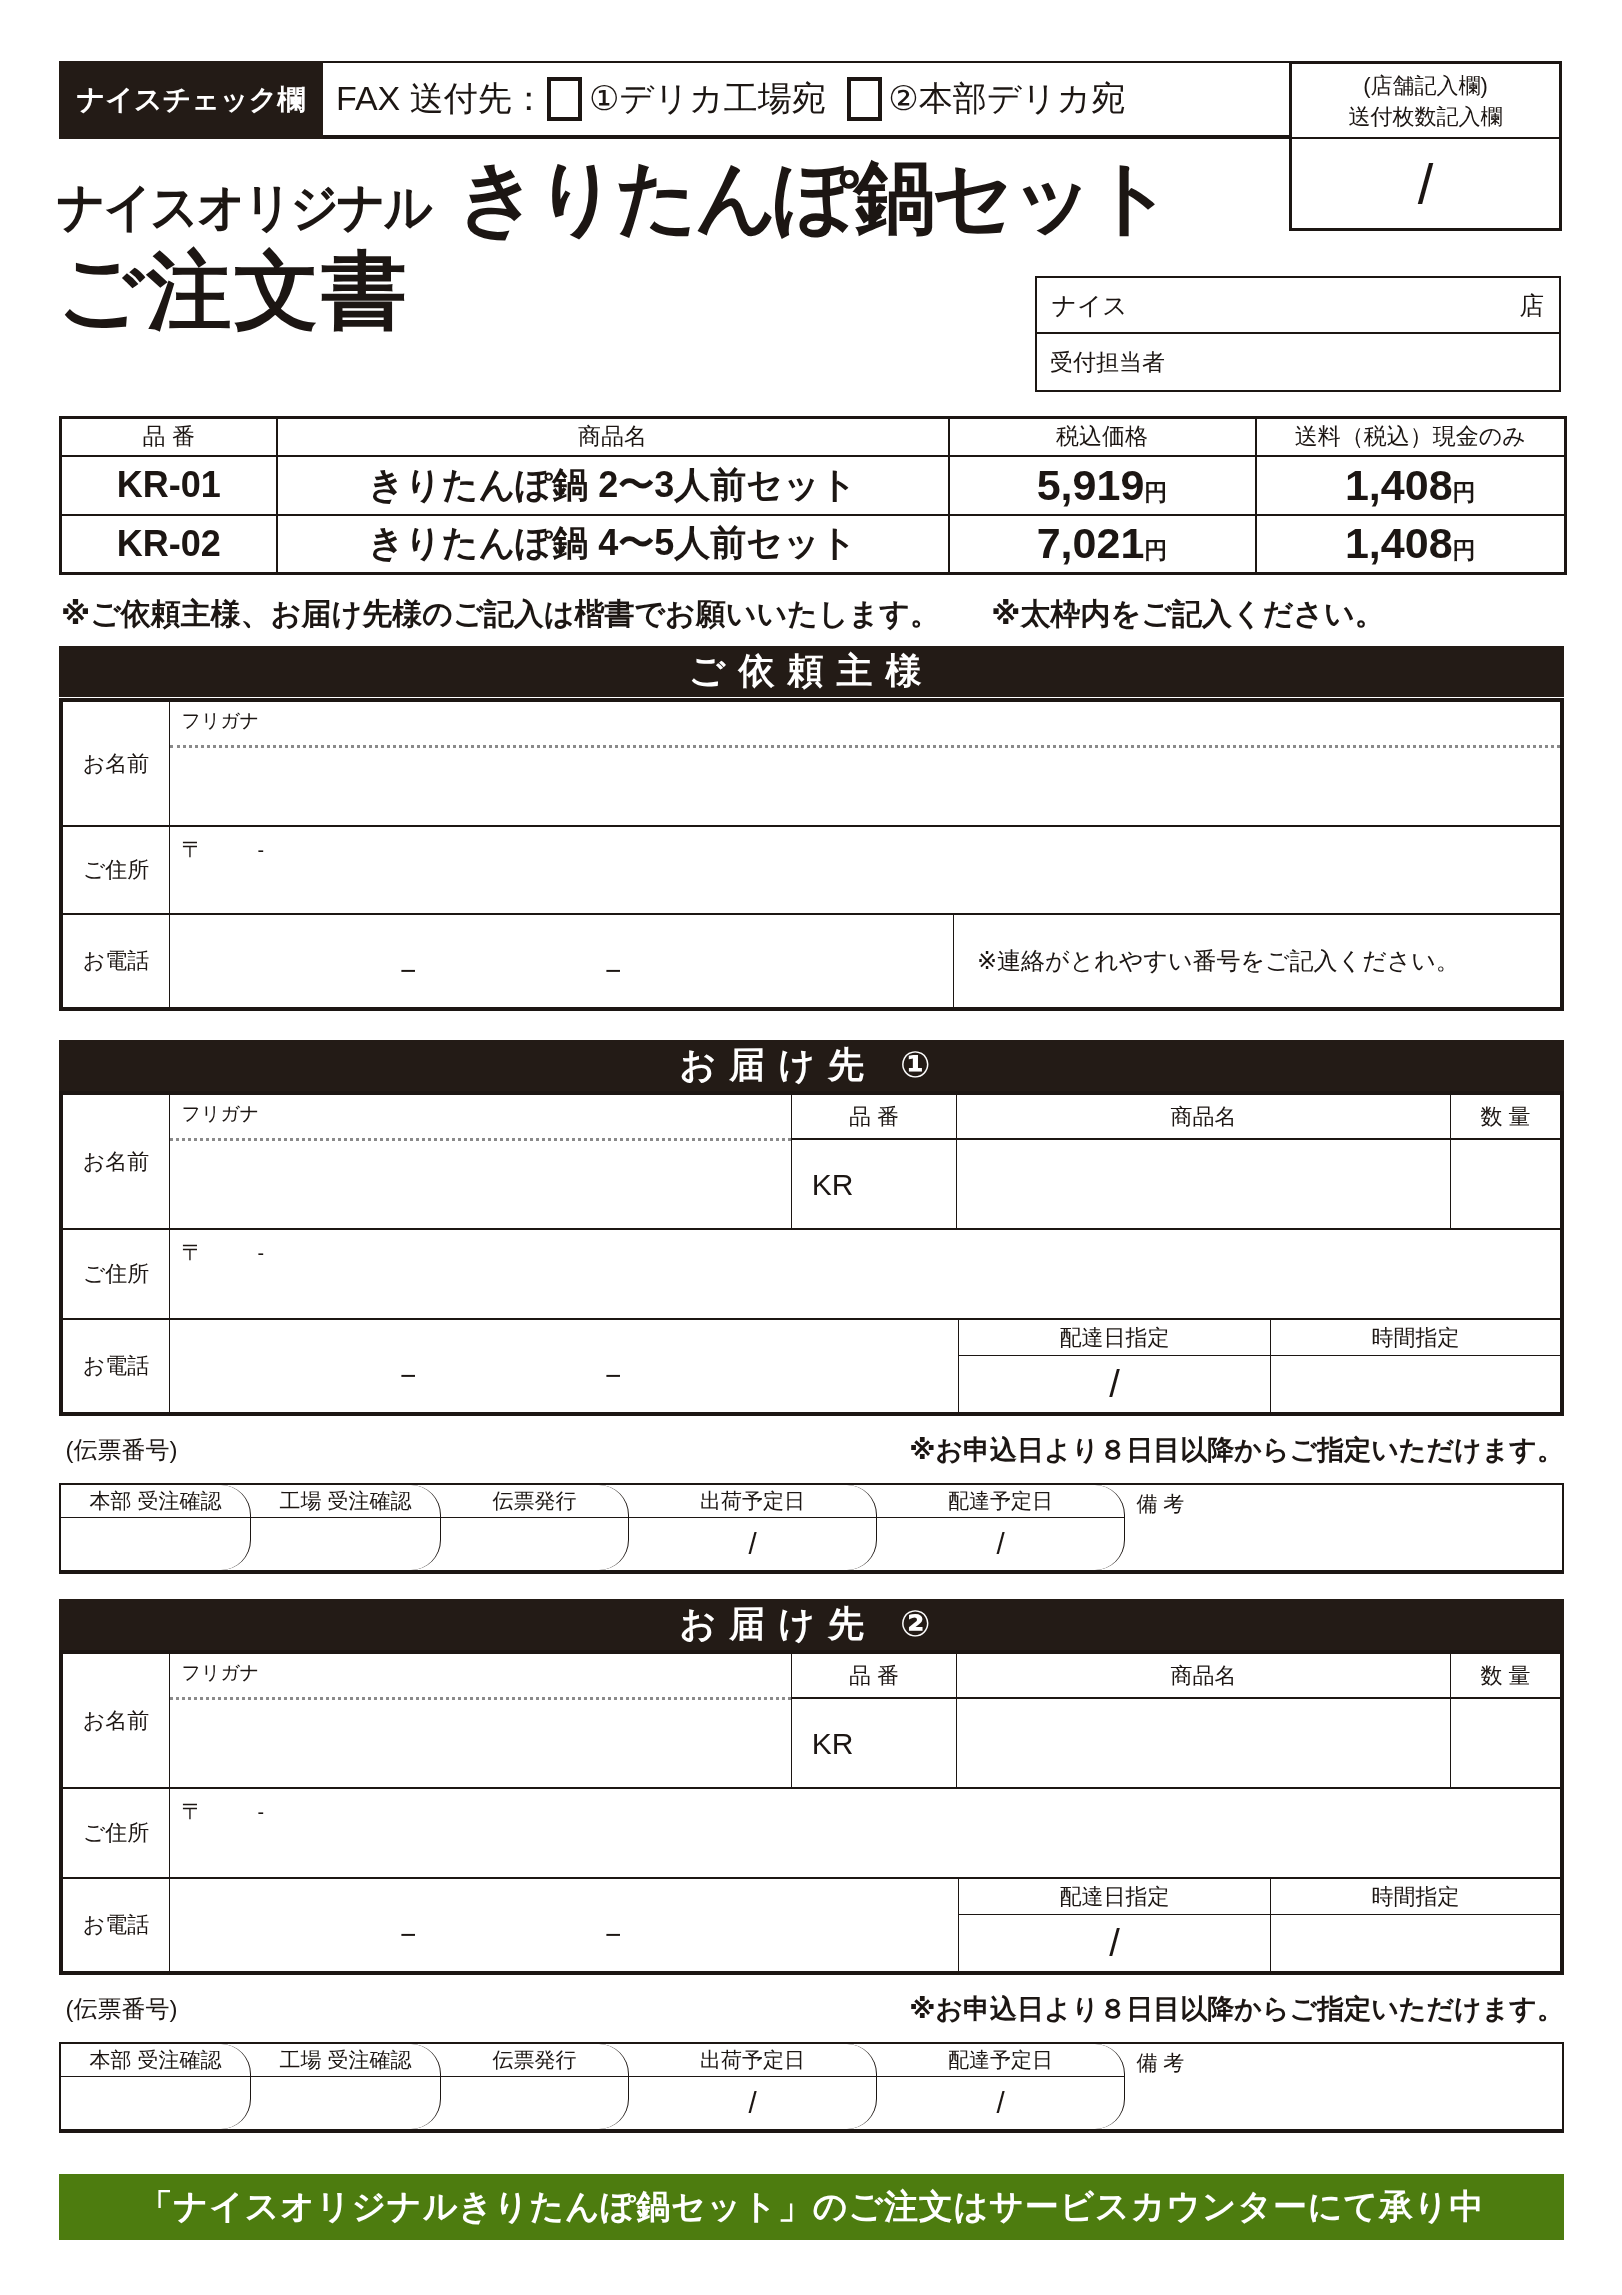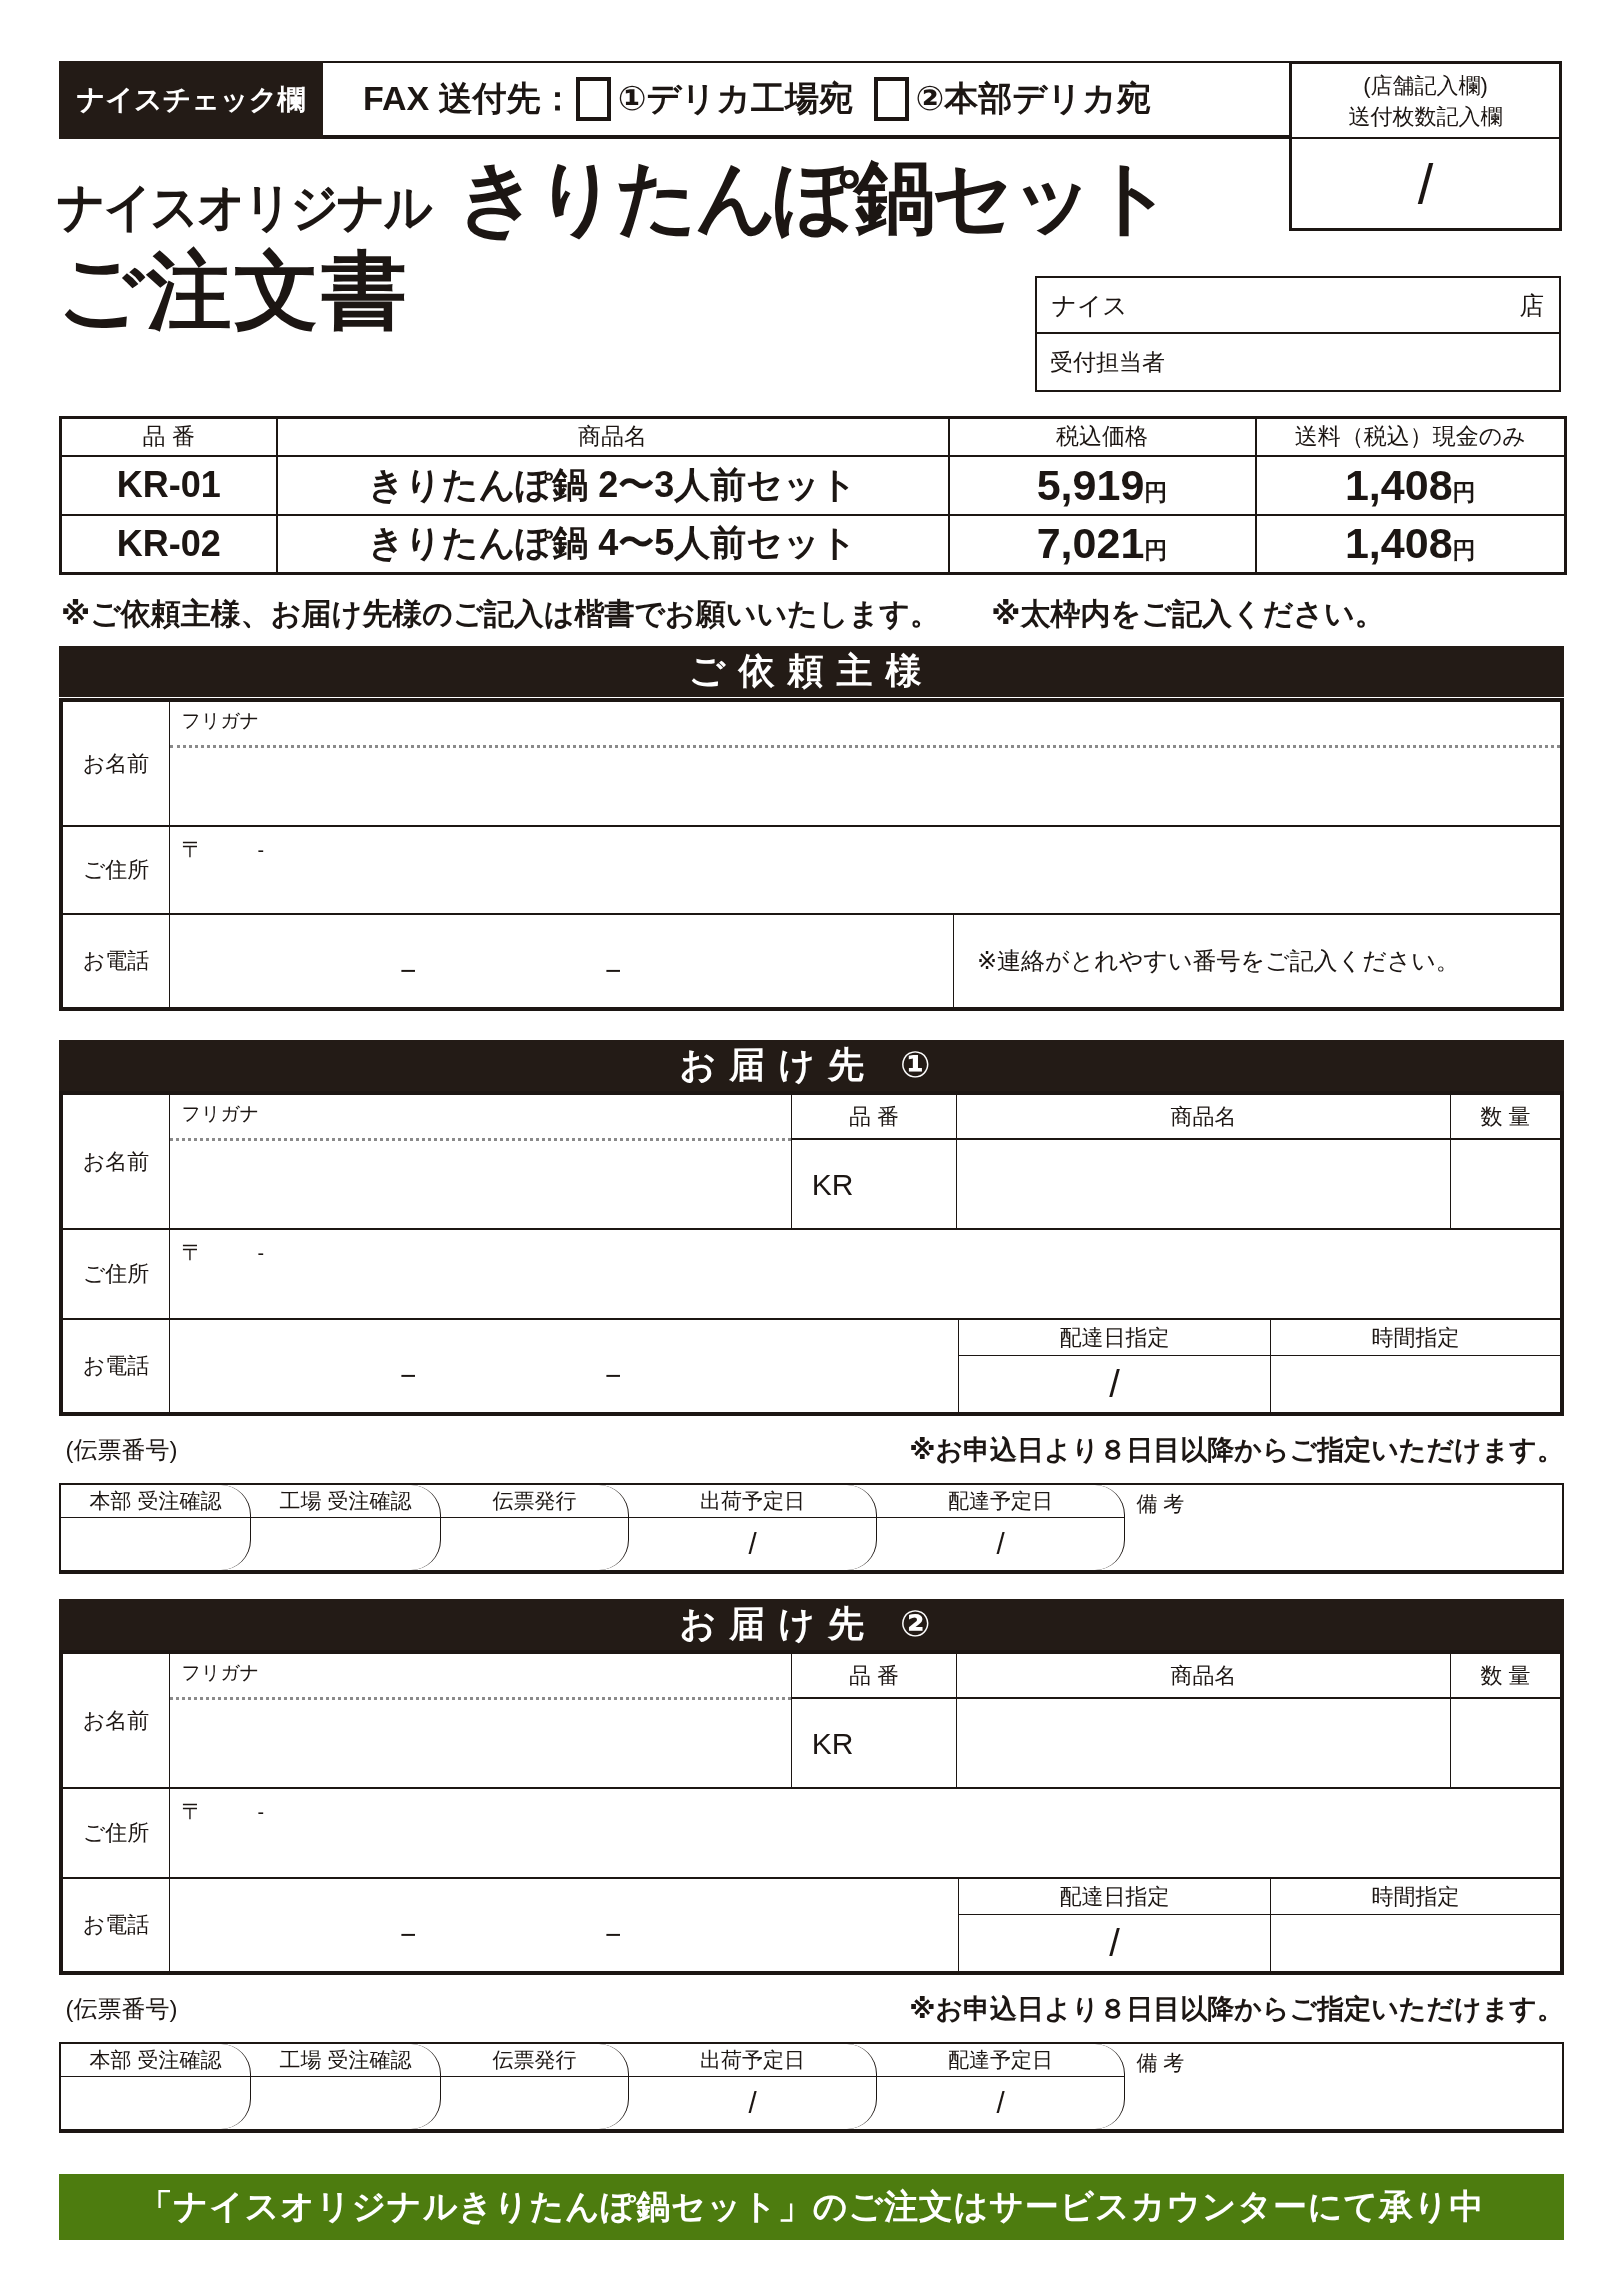--- a/index.html
+++ b/index.html
@@ -6,22 +6,22 @@
   .sheet{
     position:relative;width:1622px;height:2295px;background:#ffffff;
     font-family:"Liberation Sans","DejaVu Sans",sans-serif;color:#1c1613;
     overflow:hidden;
   }
   .abs{position:absolute;}
   
   .hdr-check{left:59px;top:61px;width:264px;height:78px;background:#231b16;color:#fff;
     display:flex;align-items:center;justify-content:center;font-size:28px;font-weight:bold;}
   .hdr-fax{left:323px;top:61px;width:966px;height:78px;border-top:2.5px solid #1c1613;
-    border-bottom:4.1px solid #1c1613;display:flex;align-items:center;font-size:34px;font-weight:bold;
-    padding-left:40px;box-sizing:border-box;}
+    border-bottom:4.1px solid #1c1613;display:flex;align-items:center;font-size:34px;font-weight:normal;
+    padding-left:13px;box-sizing:border-box;}
   .chk{display:inline-block;width:27px;height:36px;border:4.1px solid #1c1613;margin:0 6.6px 0 21px;flex:none;}
   .hdr-store{left:1289px;top:61px;width:273px;height:170px;border:3.3px solid #1c1613;box-sizing:border-box;
     display:flex;flex-direction:column;}
   .hdr-store-top{height:75px;border-bottom:2.5px solid #1c1613;text-align:center;font-size:22px;
     line-height:1.4;padding-top:7.4px;box-sizing:border-box;}
   .hdr-store-slash{flex:1;display:flex;align-items:center;justify-content:center;font-size:56px;font-weight:300;}
   
   .title-row{left:57px;top:144px;display:flex;align-items:baseline;white-space:nowrap;}
   .title-brand{font-size:52px;font-weight:900;letter-spacing:-2.5px;transform:scaleX(.92);transform-origin:left bottom;}
   .title-product{font-size:81px;font-weight:900;letter-spacing:-3.3px;margin-left:-6.6px;}

